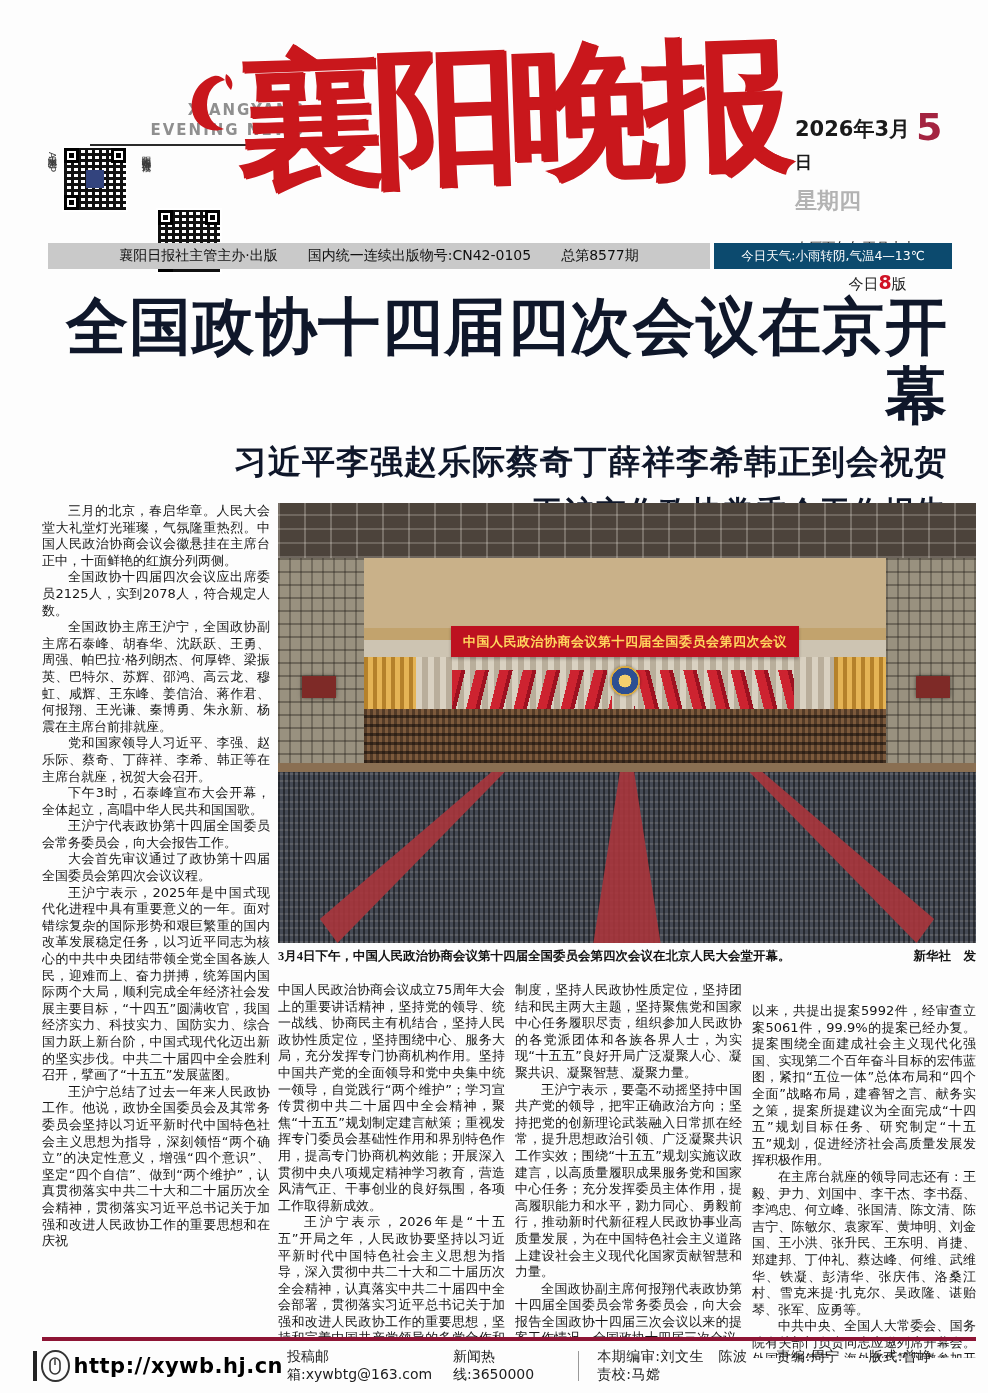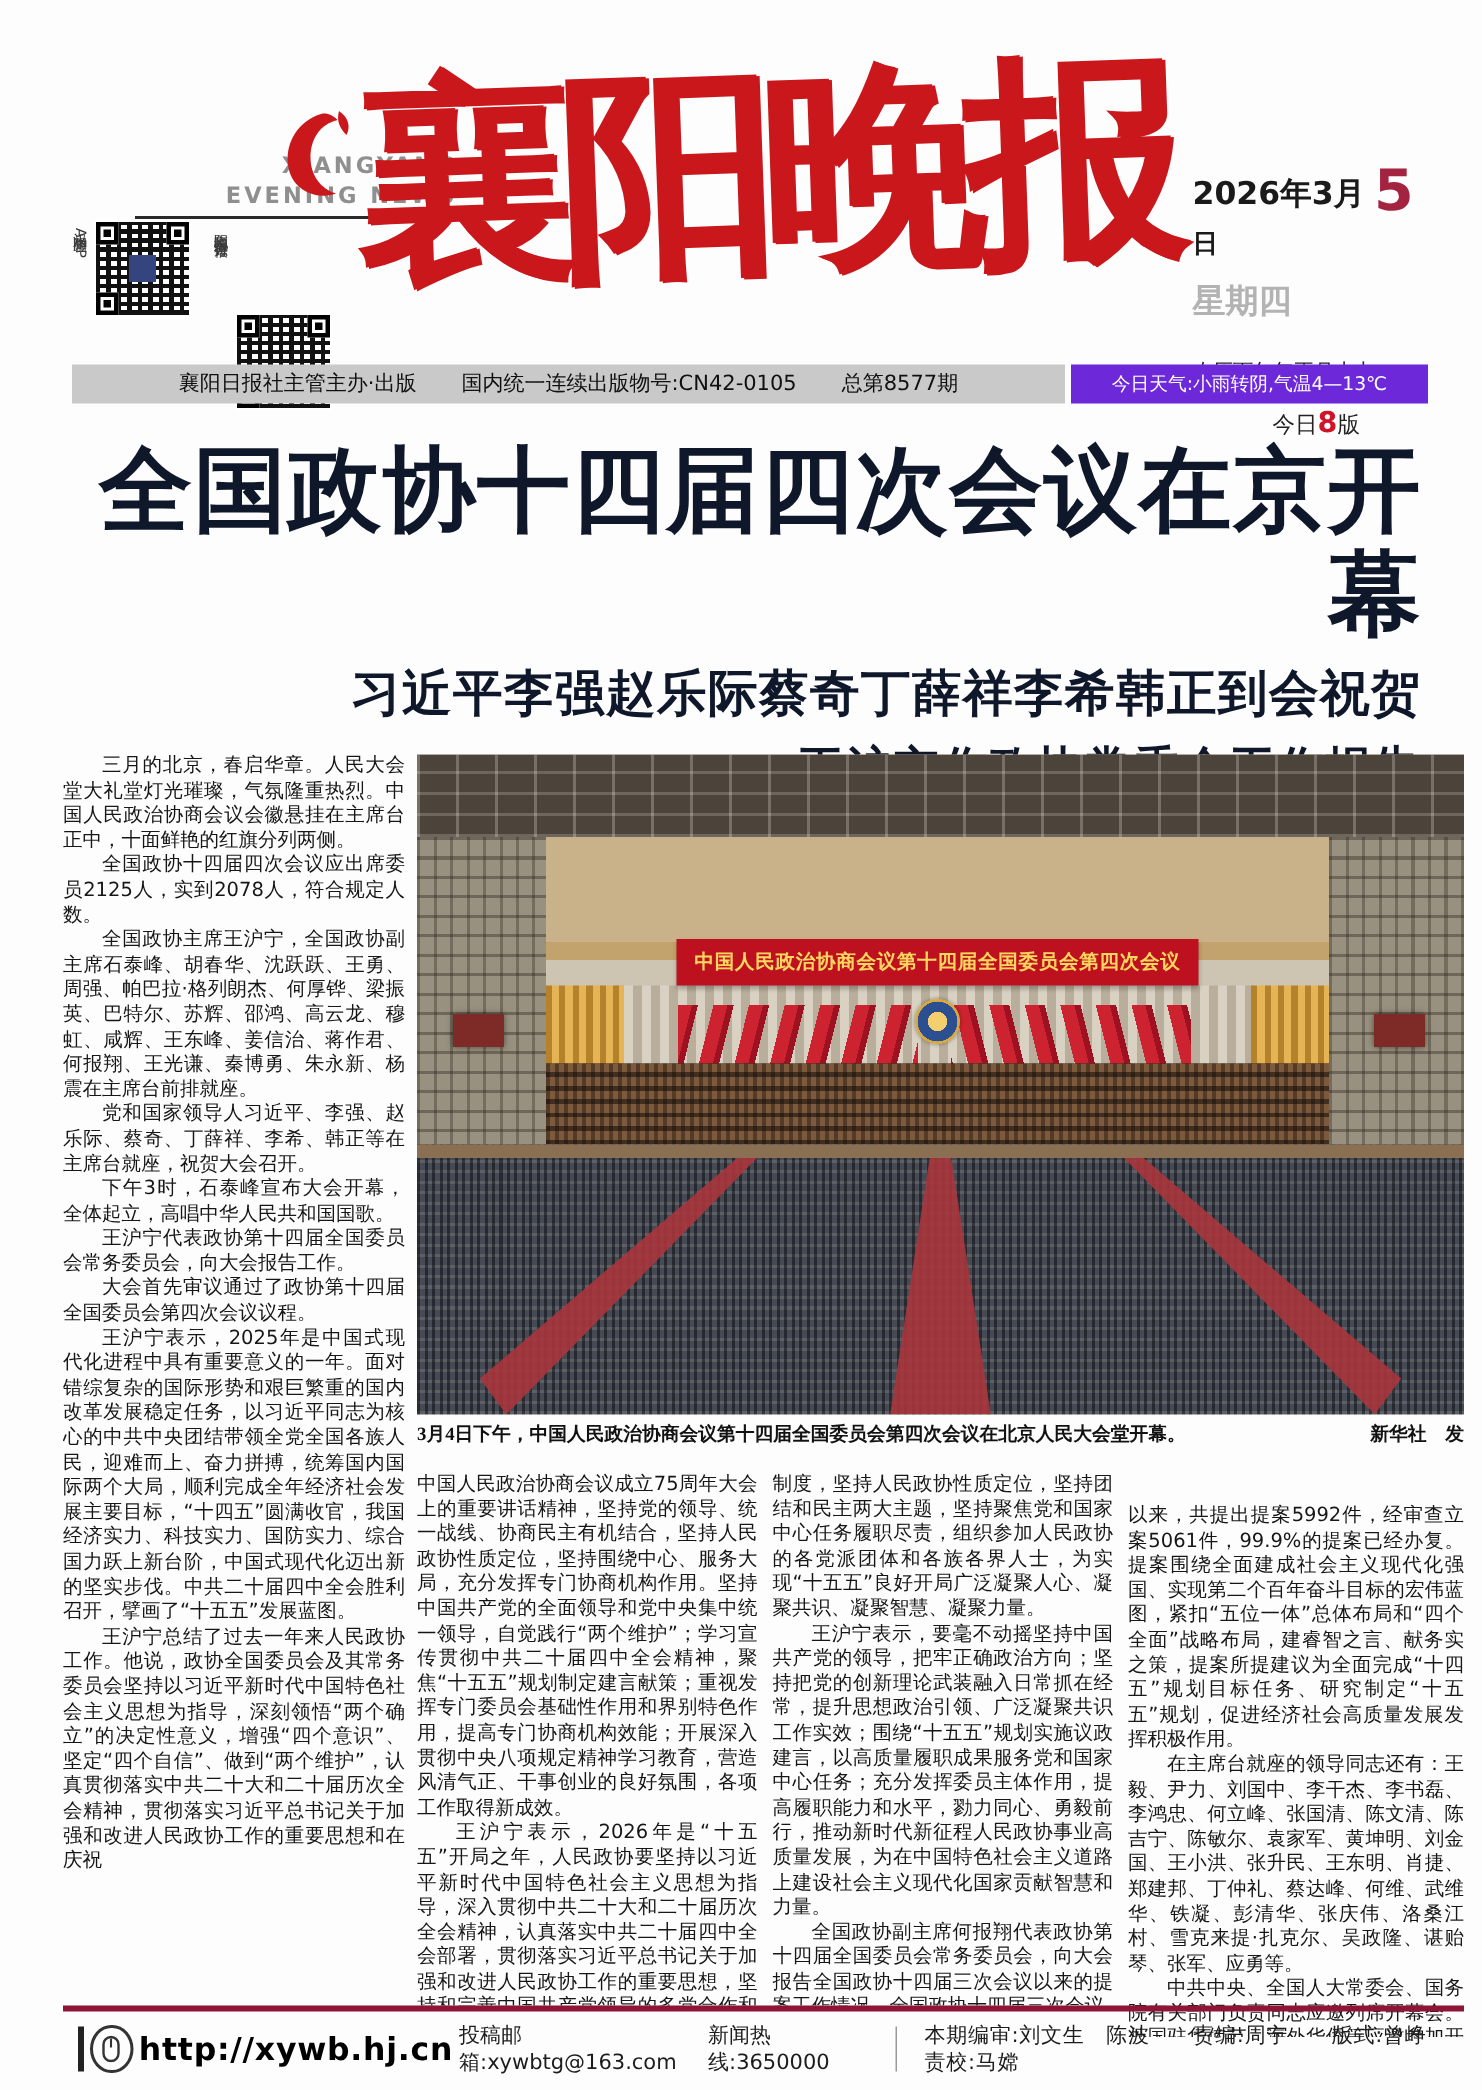--- a/index.html
+++ b/index.html
@@ -27,21 +27,21 @@
   .date-day{font-size:38px;color:#a32340;vertical-align:-4px;padding:0 6px;font-weight:bold;}
   .date-sub{font-size:17px;}
   .weekday{font-size:22px;font-weight:bold;color:#b3b3b3;margin-top:12px;}
   .lunar{font-size:13.5px;color:#222;margin-top:23px;}
   .pages{font-size:15px;color:#222;margin-top:14px;text-align:center;}
   .pages .num{color:#d01326;font-weight:bold;font-size:19px;}
 
   
   .infobar{left:48px;top:243px;width:662px;height:26px;background:#c9c9c9;
     display:flex;align-items:center;justify-content:center;gap:30px;font-size:14px;color:#101010;}
-  .weatherbox{left:714px;top:243px;width:238px;height:26px;background:#6d28d9;color:#fff;
+  .weatherbox{left:714px;top:243px;width:238px;height:26px;background:#0c4a6e;color:#fff;
     display:flex;align-items:center;justify-content:center;font-size:12.5px;}
 
   
   .headlines{left:40px;top:292px;width:908px;text-align:right;color:#0f172a;}
   .h-main{font-size:62px;font-weight:900;letter-spacing:1px;line-height:1.12;font-family:"DejaVu Sans",sans-serif;}
   .h-sub1{font-size:33px;font-weight:bold;margin-top:9px;letter-spacing:1px;}
   .h-sub2{font-size:30px;font-weight:600;margin-top:7px;letter-spacing:2px;}
   .h-sub3{font-size:30px;font-weight:600;margin-top:5px;letter-spacing:1px;}
 
   
@@ -90,21 +90,21 @@
   .aisle.center{left:50%;top:9px;bottom:0;width:120px;transform:translateX(-50%);
      clip-path:polygon(44% 0,56% 0,78% 100%,22% 100%);}
   .aisle.l{left:6%;top:9px;bottom:0;width:220px;clip-path:polygon(78% 0,84% 0,8% 100%,0 86%);}
   .aisle.r{right:6%;top:9px;bottom:0;width:220px;clip-path:polygon(16% 0,22% 0,100% 86%,92% 100%);}
 
   .caption{left:278px;top:948px;width:698px;display:flex;justify-content:space-between;
      font-size:12.5px;font-weight:bold;color:#121212;font-family:Liberation Serif, serif;}
 
   
   .footer-rule{left:42px;top:1337px;width:934px;height:4px;background:#8e1535;}
-  .footer{left:52px;top:1347px;width:934px;height:38px;display:flex;align-items:center;gap:4px;}
+  .footer{left:33px;top:1347px;width:934px;height:38px;display:flex;align-items:center;gap:4px;}
   .footer .startbar{width:5px;height:30px;background:#222;}
   .mouse-badge{width:28px;height:28px;border:2px solid #333;border-radius:50%;display:flex;align-items:center;justify-content:center;}
   .website{font-size:21px;font-weight:bold;color:#000;letter-spacing:.5px;}
   .f-item{font-size:14px;color:#1c1c1c;}
   .f-div{width:2px;height:30px;background:#999;margin:0 14px;}
   .editors{font-size:14px;color:#1c1c1c;letter-spacing:.5px;}
 
   .logo-mark{left:186px;top:72px;}
 </style>
 </head>

